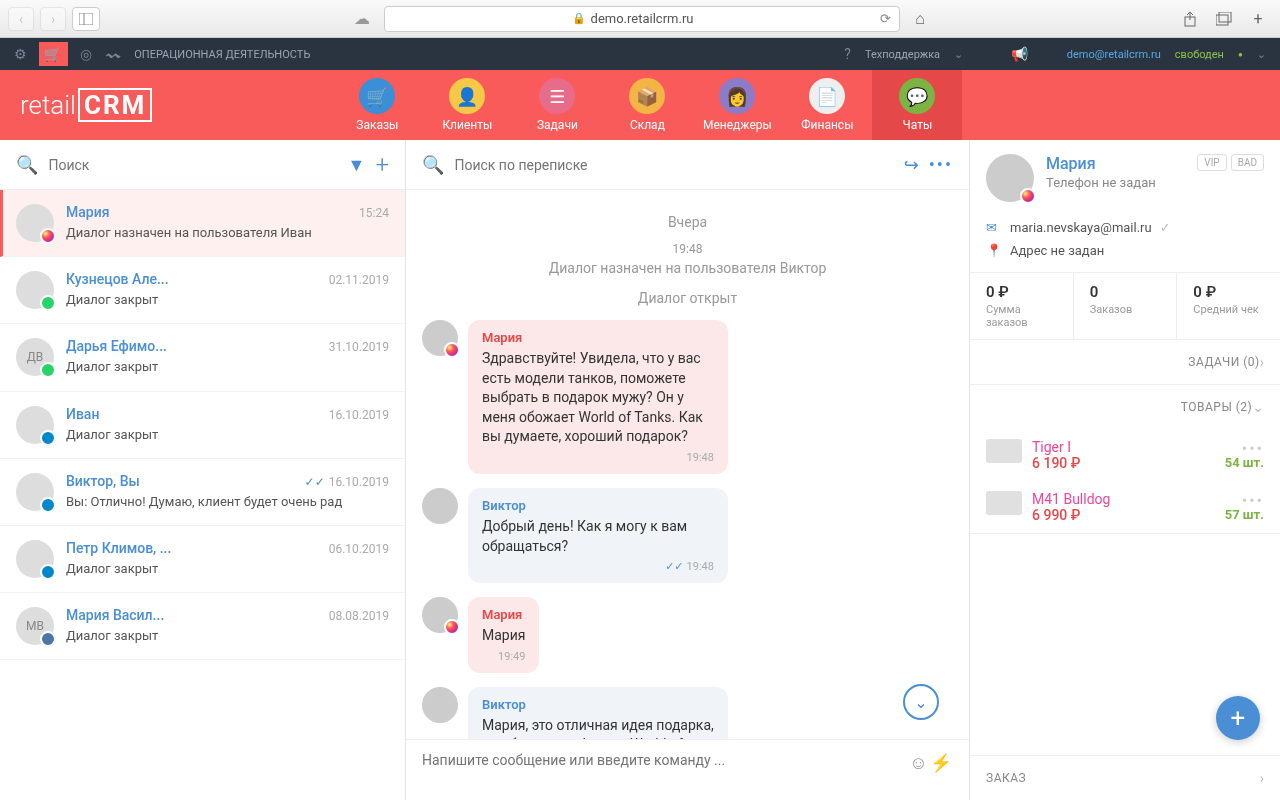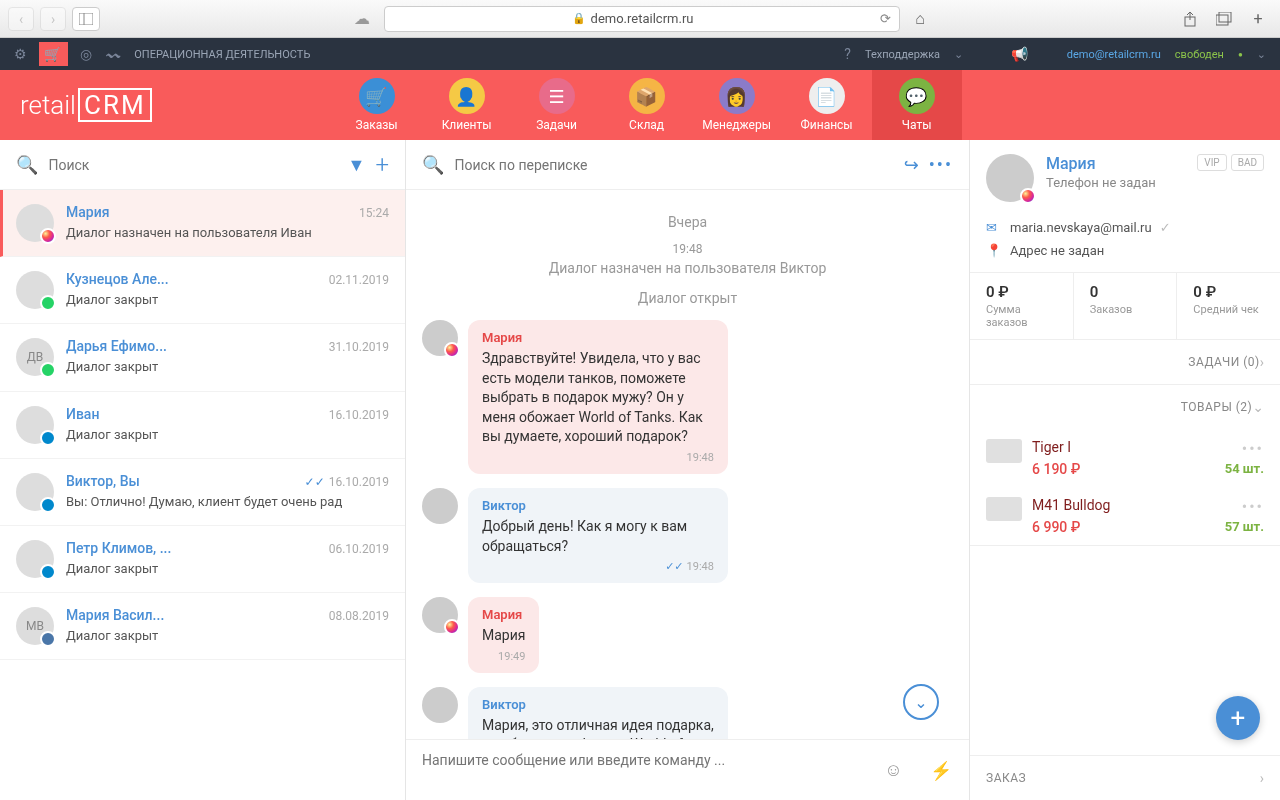--- a/index.html
+++ b/index.html
@@ -14,21 +14,21 @@
 .url-refresh{position:absolute;right:8px;color:#888}
 .home-btn,.share-btn,.tabs-btn,.plus-tab{width:28px;height:24px;display:flex;align-items:center;justify-content:center;color:#666}
 .dark-bar{height:32px;background:#2a3340;display:flex;align-items:center;padding:0 14px;gap:14px;font-size:11px;color:#9aa5b5}
 .dark-icon{color:#7a8599;font-size:14px;cursor:pointer}
 .dark-icon.active{background:#f95b5b;color:#fff;padding:4px 6px;margin:-4px -2px}
 .dark-spacer{flex:1}
 .dark-link{color:#5aa8e6}
 .status-free{color:#8bc34a}
 .nav-bar{height:70px;background:#f95b5b;display:flex;align-items:center;padding:0 20px}
 .logo{font-size:26px;font-weight:300;color:#fff;margin-right:180px;display:flex;align-items:center;gap:2px}
-.logo .crm{font-weight:400;border:2px solid #fff;padding:0 4px;letter-spacing:2px}
+.logo .crm{font-weight:700;border:2px solid #fff;padding:0 4px;letter-spacing:2px}
 .nav-items{display:flex;gap:0}
 .nav-item{width:90px;display:flex;flex-direction:column;align-items:center;gap:4px;color:#fff;font-size:12px;cursor:pointer;padding:8px 0}
 .nav-item.active{background:#e54848}
 .nav-icon{width:36px;height:36px;border-radius:50%;display:flex;align-items:center;justify-content:center;font-size:18px}
 .main{display:flex;height:660px}
 .chat-list{width:406px;border-right:1px solid #e5e5e5;display:flex;flex-direction:column;background:#fff}
 .search-row{height:50px;display:flex;align-items:center;padding:0 16px;gap:10px;border-bottom:1px solid #eee}
 .search-icon{color:#bbb;font-size:18px}
 .search-input{flex:1;border:none;outline:none;font-size:14px;color:#333}
 .filter-icon{color:#4a8fd6;font-size:18px;cursor:pointer}
@@ -62,21 +62,21 @@
 .bubble{max-width:260px;border-radius:12px;padding:10px 14px;position:relative}
 .bubble.customer{background:#fce8e8}
 .bubble.agent{background:#f0f4f8}
 .msg-name{font-size:13px;font-weight:600;margin-bottom:4px}
 .msg-name.customer{color:#e54848}
 .msg-name.agent{color:#4a8fd6}
 .msg-text{font-size:14px;color:#333;line-height:1.4}
 .msg-time{font-size:11px;color:#aaa;text-align:right;margin-top:4px}
 .msg-time .tick{color:#4a8fd6;margin-right:3px}
 .scroll-down{position:absolute;right:30px;bottom:80px;width:36px;height:36px;border-radius:50%;border:2px solid #4a8fd6;background:#fff;color:#4a8fd6;display:flex;align-items:center;justify-content:center;font-size:16px;cursor:pointer}
-.compose{border-top:1px solid #eee;padding:12px 16px;display:flex;align-items:center;gap:28px}
+.compose{border-top:1px solid #eee;padding:12px 16px;display:flex;align-items:flex-start;gap:3px}
 .compose-input{flex:1;border:none;outline:none;font-size:14px;color:#999;resize:none;height:36px}
 .emoji-icon,.bolt-icon{color:#999;font-size:18px;cursor:pointer}
 .info-panel{width:310px;background:#fff;display:flex;flex-direction:column;position:relative}
 .client-head{padding:14px 16px;display:flex;gap:12px;align-items:flex-start}
 .client-avatar{width:48px;height:48px;border-radius:50%;background:#ccc;position:relative}
 .client-info{flex:1}
 .client-name{color:#4a8fd6;font-size:16px;font-weight:500}
 .client-phone{color:#888;font-size:13px;margin-top:2px}
 .tags{display:flex;gap:4px}
 .tag{border:1px solid #ddd;border-radius:3px;padding:2px 6px;font-size:10px;color:#aaa}
@@ -87,22 +87,22 @@
 .stat:last-child{border-right:none}
 .stat-val{font-size:15px;font-weight:600;color:#333}
 .stat-label{font-size:11px;color:#999;margin-top:2px}
 .section{border-bottom:1px solid #eee}
 .section-head{padding:14px 16px;display:flex;justify-content:flex-end;align-items:center;cursor:pointer}
 .section-title{font-size:12px;color:#888;letter-spacing:.5px;text-transform:uppercase}
 .chev{color:#bbb;font-size:14px}
 .product{padding:10px 16px;display:flex;gap:10px;position:relative}
 .prod-img{width:36px;height:24px;background:#e0e0e0;border-radius:3px}
 .prod-body{flex:1}
-.prod-name{color:#7f1d1d;font-size:14px}
-.prod-meta{display:flex;justify-content:space-between;margin-top:6px}
+.prod-name{color:#ec4899;font-size:14px}
+.prod-meta{display:flex;justify-content:space-between;}
 .prod-price{color:#e54848;font-size:14px;font-weight:500}
 .prod-qty{color:#7cb342;font-size:13px;font-weight:700}
 .prod-more{color:#ccc;position:absolute;top:10px;right:16px;letter-spacing:2px;cursor:pointer}
 .fab{position:absolute;right:20px;bottom:60px;width:44px;height:44px;border-radius:50%;background:#4a8fd6;color:#fff;font-size:26px;display:flex;align-items:center;justify-content:center;cursor:pointer;box-shadow:0 2px 8px rgba(0,0,0,.2)}
 .order-sec{position:absolute;bottom:0;left:0;right:0;padding:14px 16px;border-top:1px solid #eee;display:flex;justify-content:space-between;align-items:center;background:#fff}
 svg{display:block}
 </style>
 </head>
 <body>
 

